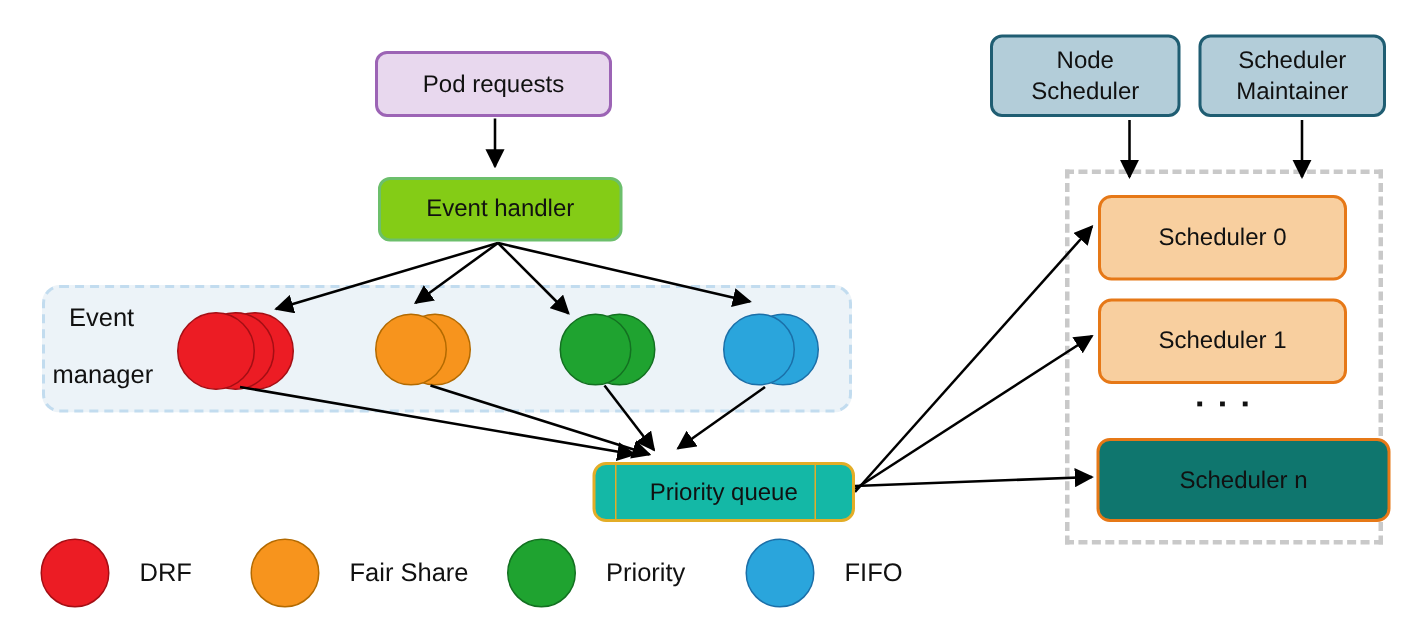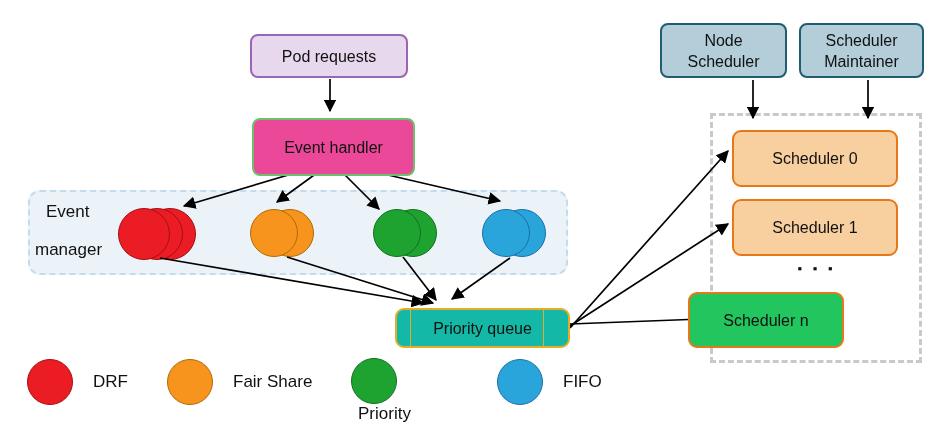--- a/index.html
+++ b/index.html
@@ -85,21 +85,21 @@
     </g>
     <g>
       <line x1="868" y1="80" x2="868" y2="118" marker-end="url(#ah)"></line>
     </g>
   </svg>
 
   <div class="node-box" style="left: 250px; top: 34px; width: 158px; height: 44px; background: rgb(232, 216, 238); border-color: rgb(156, 100, 181);">
     <span>Pod requests</span>
   </div>
 
-  <div class="node-box" style="left: 252px; top: 118px; width: 163px; height: 58px; background: #ec4899; border-color: rgb(108, 191, 107);">
+  <div class="node-box" style="left: 252px; top: 118px; width: 163px; height: 43px; background: #84cc16; border-color: rgb(108, 191, 107);">
     <span>Event handler</span>
   </div>
 
   <div class="node-box" style="left: 395px; top: 308px; width: 175px; height: 40px; border-radius: 9px; background: #14b8a6; border-color: rgb(227, 173, 39);">
     <div class="queue-line" style="left: 13px; border-left-color: rgb(227, 173, 39);"></div>
     <div class="queue-line" style="right: 24px; border-left-color: rgb(227, 173, 39);"></div>
     <span>Priority queue</span>
   </div>
 
   <div class="node-box" style="left: 660px; top: 23px; width: 127px; height: 55px; background: rgb(179, 205, 217); border-color: rgb(31, 93, 114);">
@@ -112,34 +112,34 @@
     <span>Maintainer</span>
   </div>
 
   <div class="node-box sched-box" style="left: 732px; top: 130px; width: 166px; height: 57px; background: rgb(248, 207, 159); border-color: rgb(230, 120, 23);">
     <span>Scheduler 0</span>
   </div>
   <div class="node-box sched-box" style="left: 732px; top: 199px; width: 166px; height: 57px; background: rgb(248, 207, 159); border-color: rgb(230, 120, 23);">
     <span>Scheduler 1</span>
   </div>
   <div class="ellipsis" style="left:732px;top:261px;width:166px;">▪ ▪ ▪</div>
-  <div class="node-box sched-box" style="left: 688px; top: 292px; width: 156px; height: 56px; background: #22c55e; border-color: rgb(230, 120, 23);">
+  <div class="node-box sched-box" style="left: 731px; top: 292px; width: 196px; height: 56px; background: #0f766e; border-color: rgb(230, 120, 23);">
     <span>Scheduler n</span>
   </div>
 
 
   <div class="legend-item" style="left:27px;top:358px;">
     <div class="legend-circle" style="background: rgb(236, 28, 36); border-color: rgb(164, 14, 20);"></div>
     <span class="legend-label">DRF</span>
   </div>
   <div class="legend-item" style="left:167px;top:358px;text-align:center;">
     <div class="legend-circle" style="background: rgb(247, 148, 29); border-color: rgb(179, 106, 0);"></div>
     <span class="legend-label">Fair Share</span>
   </div>
-  <div class="legend-item" style="left:338px;top:358px;flex-direction:column;">
+  <div class="legend-item" style="left:338px;top:358px;">
     <div class="legend-circle" style="background: rgb(31, 163, 48); border-color: rgb(19, 112, 33);"></div>
     <span class="legend-label">Priority</span>
   </div>
   <div class="legend-item" style="left:497px;top:358px;">
     <div class="legend-circle" style="background: rgb(42, 165, 220); border-color: rgb(27, 111, 168);"></div>
     <span class="legend-label">FIFO</span>
   </div>
 
 </div>
 

